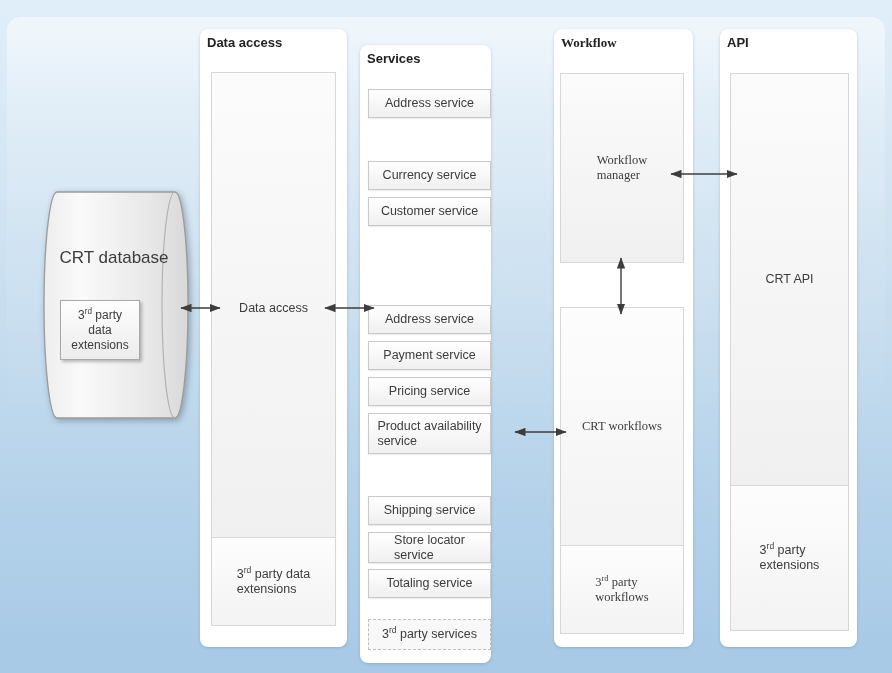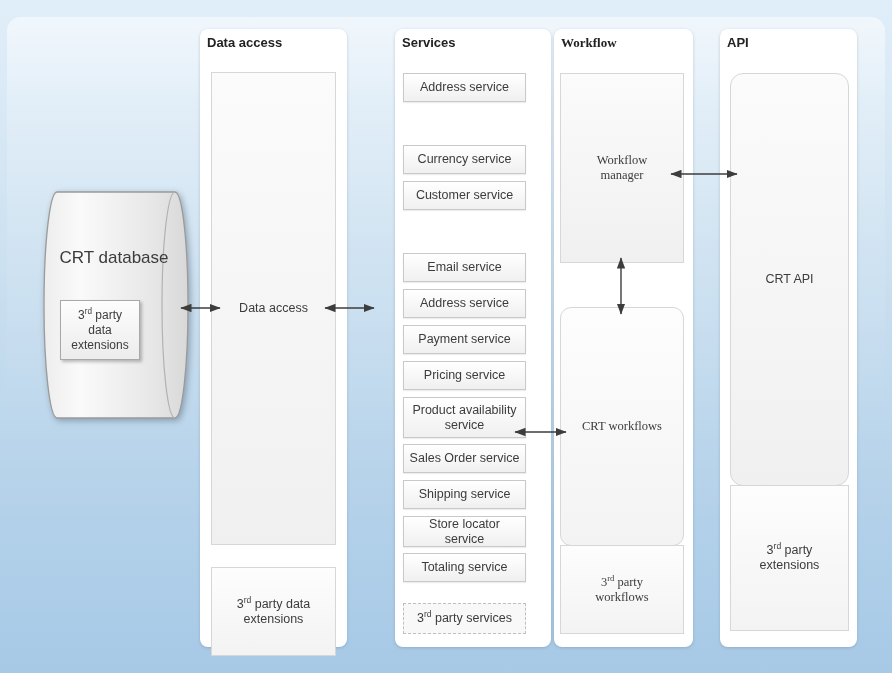--- a/index.html
+++ b/index.html
@@ -12,52 +12,52 @@
   .bg-panel{
     position:absolute;left:7px;right:7px;top:17px;bottom:0;
     border-radius:14px 14px 0 0;
     background:linear-gradient(180deg,rgba(255,255,255,0.55) 0%,rgba(255,255,255,0.22) 90px,rgba(255,255,255,0.08) 230px,rgba(255,255,255,0) 420px);
   }
   .col{
     position:absolute;top:29px;height:618px;background:#ffffff;border-radius:8px;
     box-shadow:0 1px 3px rgba(96,118,138,0.35);
   }
   #col-da{left:200px;width:147px;}
-  #col-sv{left:395px;width:156px;}
+  #col-sv{left:360px;width:131px;margin-top:16px;}
   #col-wf{left:554px;width:139px;font-family:Liberation Serif, serif;}
   #col-api{left:720px;width:137px;}
   .col-title{position:absolute;top:6px;left:7px;font-size:13px;font-weight:700;color:#222;}
   .box{
     position:absolute;display:flex;align-items:center;justify-content:center;
-    text-align:center;font-size:12.5px;line-height:1.2;white-space:pre-line;color:#3c3c3c;
+    text-align:left;font-size:12.5px;line-height:1.2;white-space:pre-line;color:#3c3c3c;
   }
   .panel{background:linear-gradient(180deg,#fbfbfb 0%,#f0f0f0 100%);border:1px solid #d7d7d7;}
   .light{background:linear-gradient(180deg,#fdfdfd 0%,#f3f3f3 100%);}
   
   #da-main{left:11px;top:43px;width:123px;height:471px;}
-  #da-bottom{left:11px;top:538px;width:123px;height:87px;}
+  #da-bottom{left:11px;top:508px;width:123px;height:87px;}
   
   .svc{
     left:8px;width:121px;height:27px;
     background:linear-gradient(180deg,#ffffff 0%,#f0f0f0 100%);
     border:1px solid #c9c9c9;box-shadow:0 1px 1px rgba(0,0,0,0.07);
   }
   .s1{top:44px}.s2{top:80px}.s3{top:116px}.s4{top:152px}.s5{top:188px}
   .s6{top:224px}.s7{top:260px}.s8{top:296px}.s9{top:332px}
   .s10{top:368px;height:39px}
   .s11{top:415px}.s12{top:451px}
   .s13{top:487px;height:29px}
   .s14{top:524px}
   .dashed{left:8px;top:574px;width:121px;height:29px;border:1px dashed #bfbfbf;background:#f8f8f8;box-shadow:none;}
   
   #wf-manager{left:6px;top:44px;width:122px;height:188px;}
-  #wf-crt{left:6px;top:278px;width:122px;height:237px;border-radius:11px;}
+  #wf-crt{left:6px;top:278px;width:122px;height:237px;}
   #wf-third{left:6px;top:516px;width:122px;height:87px;}
   
-  #api-crt{left:10px;top:44px;width:117px;height:411px;border-radius:13px;}
+  #api-crt{left:10px;top:44px;width:117px;height:411px;}
   #api-third{left:10px;top:456px;width:117px;height:144px;}
   
   .cyl{position:absolute;left:38px;top:188px;width:154px;height:234px;filter:drop-shadow(2px 2px 3px rgba(70,85,100,0.45));}
   #db-label{position:absolute;left:55px;top:248px;width:118px;text-align:center;font-size:17px;}
   #db-ext{
     position:absolute;left:60px;top:300px;width:78px;height:58px;
     background:linear-gradient(180deg,#fdfdfd 0%,#ececec 100%);border:1px solid #a8a8a8;
     box-shadow:2px 2px 3px rgba(0,0,0,0.25);
     display:flex;align-items:center;justify-content:center;text-align:center;
     font-size:12px;line-height:1.25;white-space:pre-line;
@@ -98,27 +98,25 @@
       <div class="ml"><span>3</span><sup>rd</sup><span> party data
 extensions</span></div>
     </div>
   </div>
 
   <div class="col" id="col-sv">
     <div class="col-title">Services</div>
     <div class="box svc s1">Address service</div>
     <div class="box svc s3">Currency service</div>
     <div class="box svc s4">Customer service</div>
-    <div class="box svc s6">Email service</div>
     <div class="box svc s7">Address service</div>
     <div class="box svc s8">Payment service</div>
     <div class="box svc s9">Pricing service</div>
     <div class="box svc s10">Product availability
 service</div>
-    <div class="box svc s11">Sales Order service</div>
     <div class="box svc s12">Shipping service</div>
     <div class="box svc s13">Store locator
 service</div>
     <div class="box svc s14">Totaling service</div>
     <div class="box svc dashed">
       <div class="ml"><span>3</span><sup>rd</sup><span> party services</span></div>
     </div>
   </div>
 
   <div class="col" id="col-wf">

